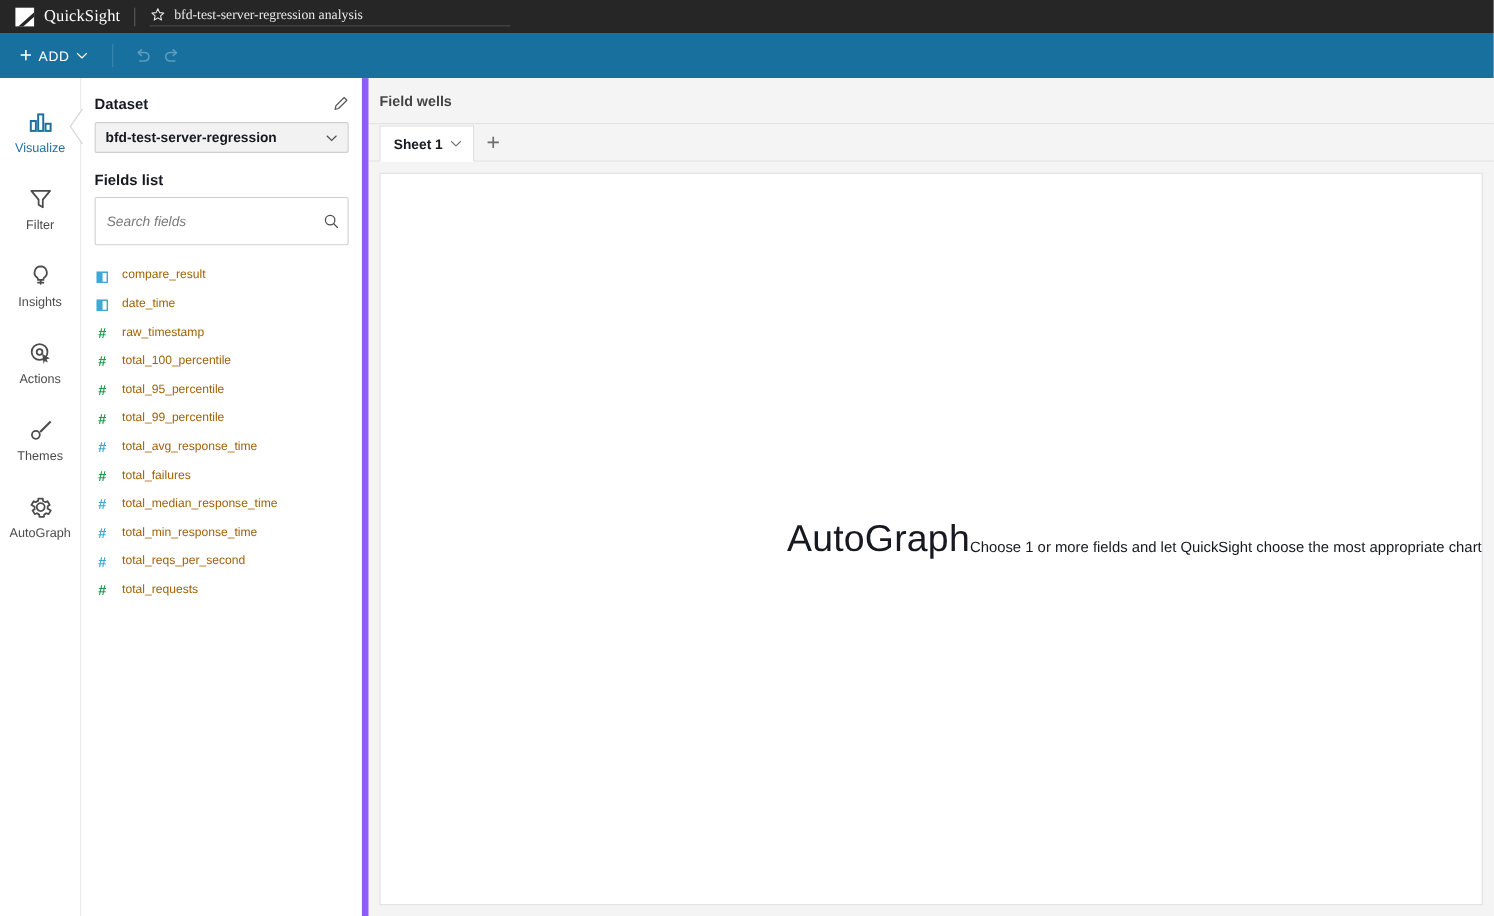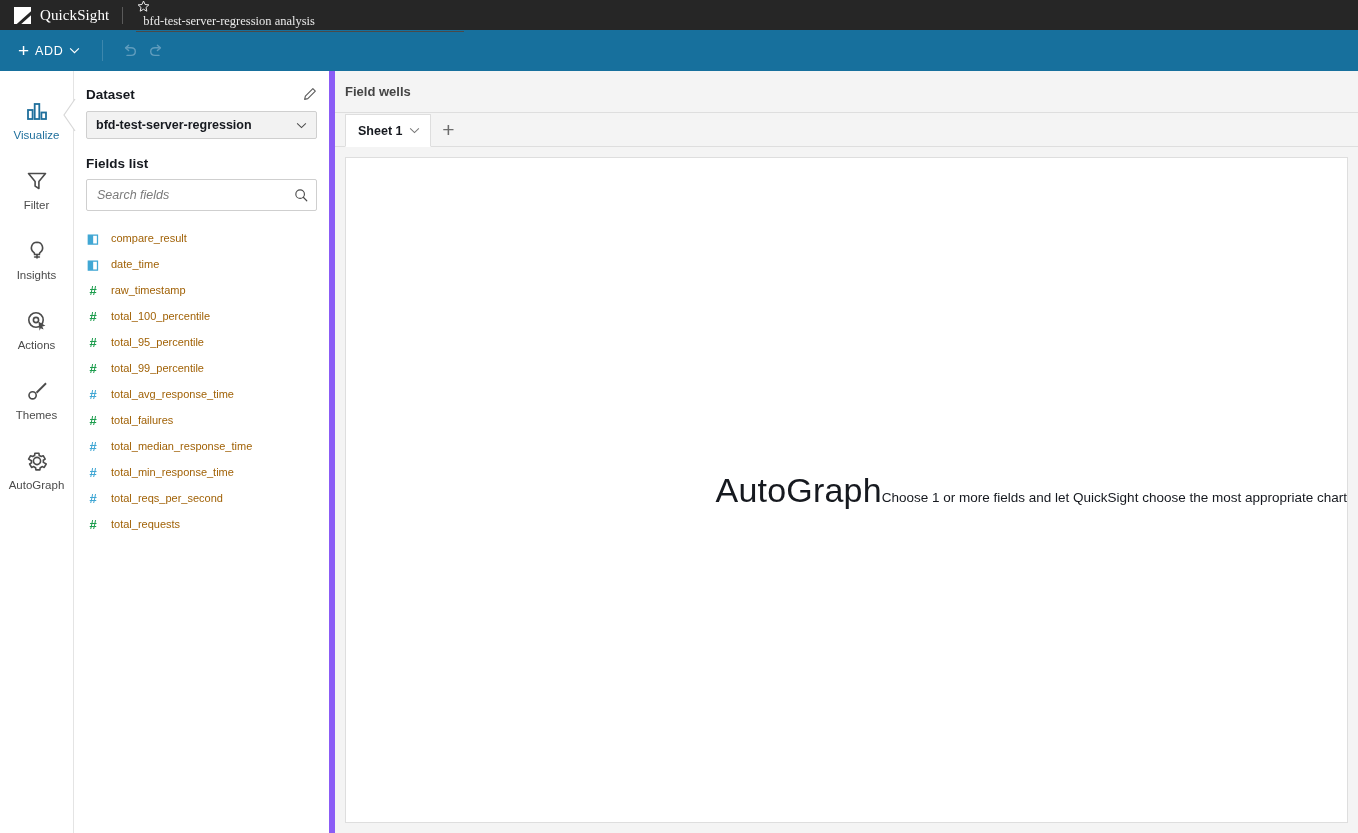--- a/index.html
+++ b/index.html
@@ -24,24 +24,23 @@
     background:#262626; transform:rotate(-42deg);
   }
   #qs-logo-text {
     color:#ffffff; font-size:15px; margin-left:9px;
     letter-spacing:.1px; white-space:nowrap;
   }
   #header-divider {
     width:1px; height:17px; background:#5a5a5a; margin:0 13px;
   }
   #analysis-title-wrap {
-    display:flex; align-items:flex-start;
+    display:flex; align-items:center;
     border-bottom:1px solid #4a4a4a; padding-bottom:2px;
     min-width:328px;
-    flex-direction:column;
   }
   .star-icon { width:15px; height:15px; flex:none; }
   #analysis-title {
     color:#e9e9e9; font-size:12.5px; margin-left:7px; white-space:nowrap;
   }
 
   
   #toolbar {
     height:41px; background:#17709d;
     display:flex; align-items:center; padding-left:12px;
@@ -107,21 +106,21 @@
     border:1px solid #cfcfcf; border-radius:2px;
     display:flex; align-items:center; justify-content:space-between;
     padding:0 9px; cursor:pointer;
   }
   #dataset-select-value {
     font-size:12.5px; color:#16191f; font-weight:bold;
     white-space:nowrap; overflow:hidden; text-overflow:ellipsis;
   }
   #fields-list-label { display:block; margin:17px 0 8px 0; }
   #search-fields-box {
-    height:32px; background:#ffffff;
+    height:44px; background:#ffffff;
     border:1px solid #cfcfcf; border-radius:2px;
     display:flex; align-items:center; padding:0 8px 0 10px;justify-content:space-between;
   }
   #search-fields-input {
     flex:1; border:none; outline:none; background:transparent;
     font-family:"Liberation Sans", sans-serif;
     font-size:12.5px; font-style:italic; color:#16191f;
   }
   #search-fields-input::placeholder { color:#7a7a7a; font-style:italic; }
   #search-icon { width:14px; height:14px; flex:none; }

